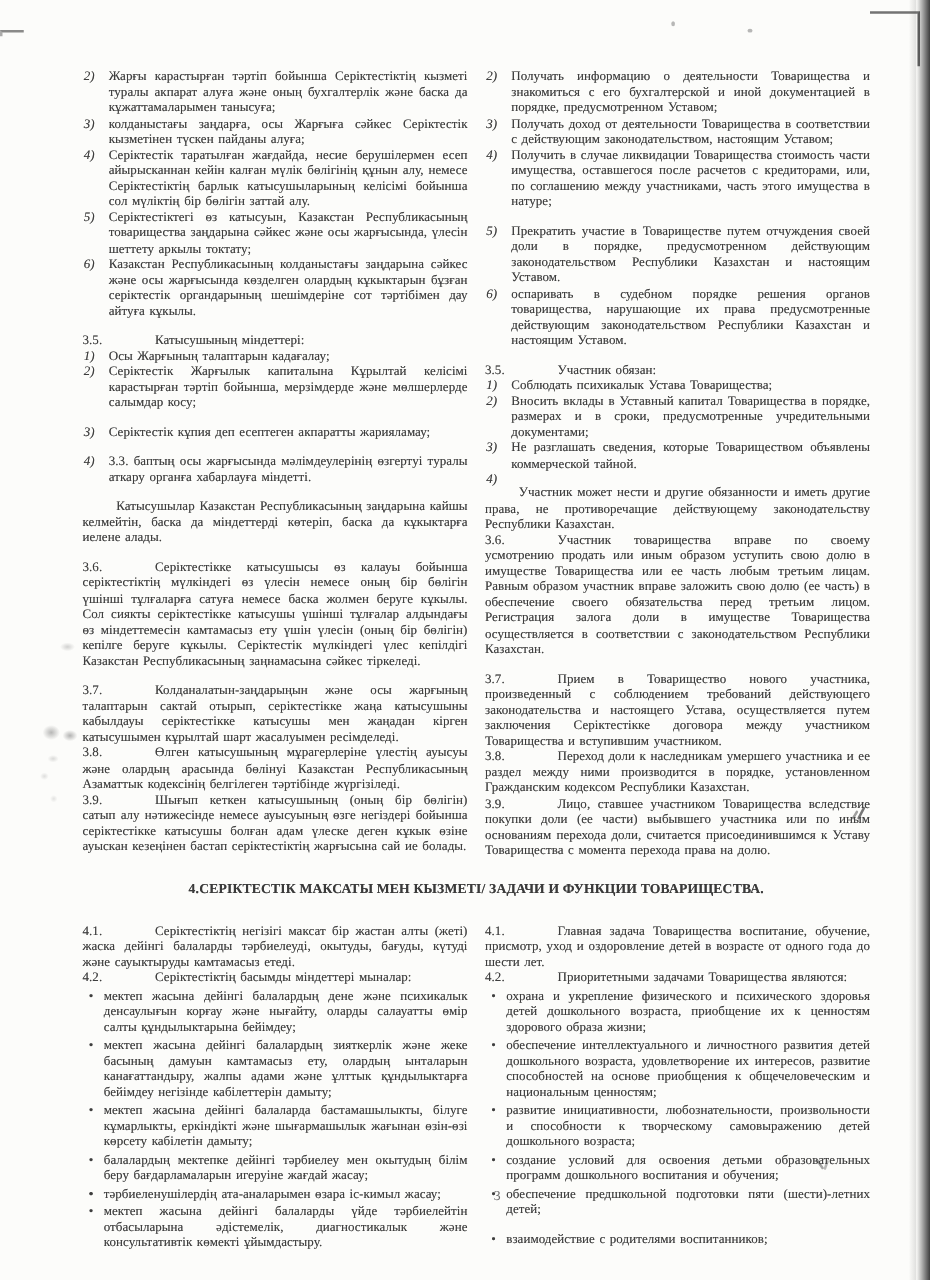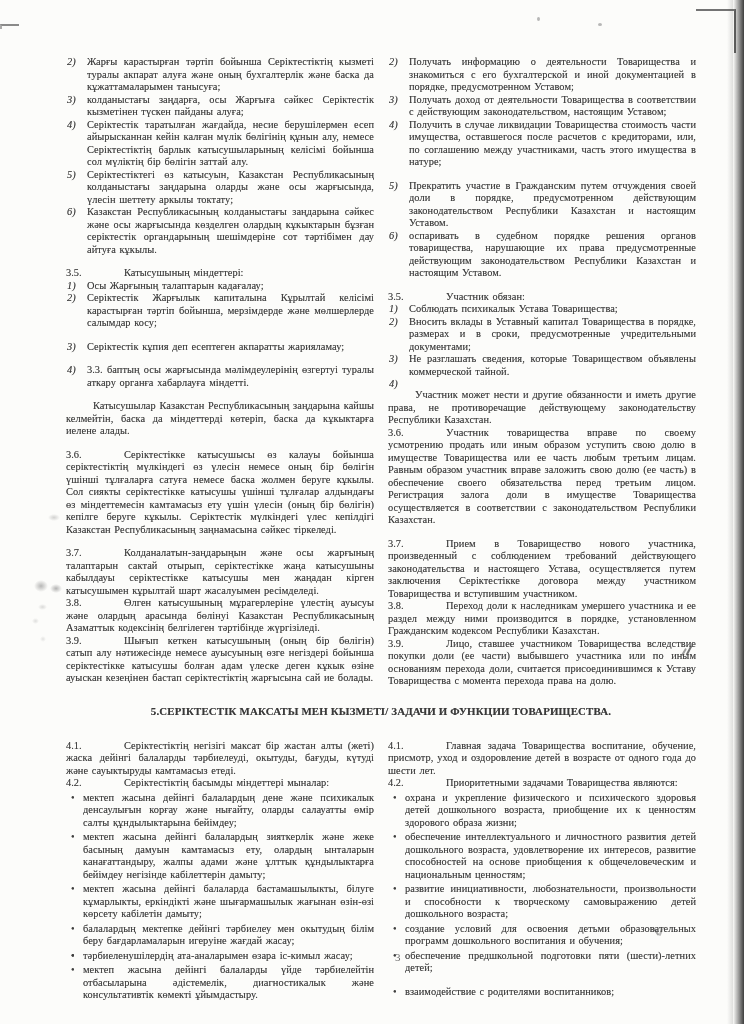--- a/index.html
+++ b/index.html
@@ -66,57 +66,57 @@
 
 <div class="page">
 
   <div class="content">
 
     <div class="cols">
       <div class="col">
           <div class="blk num"><span class="marker">2)</span><span class="txt">Жарғы карастырған тәртіп бойынша Серіктестіктің кызметі туралы акпарат алуға және оның бухгалтерлік және баска да кұжаттамаларымен танысуға;</span></div>
           <div class="blk num"><span class="marker">3)</span><span class="txt">колданыстағы заңдарға, осы Жарғыға сәйкес Серіктестік кызметінен түскен пайданы алуға;</span></div>
           <div class="blk num"><span class="marker">4)</span><span class="txt">Серіктестік таратылған жағдайда, несие берушілермен есеп айырысканнан кейін калған мүлік бөлігінің құнын алу, немесе Серіктестіктің барлык катысушыларының келісімі бойынша сол мүліктің бір бөлігін заттай алу.</span></div>
-          <div class="blk num"><span class="marker">5)</span><span class="txt">Серіктестіктегі өз катысуын, Казакстан Республикасының колданыстағы заңдарына оларды және осы жарғысында, үлесін шеттету аркылы токтату;</span></div>
+          <div class="blk num"><span class="marker">5)</span><span class="txt">Серіктестіктегі өз катысуын, Казакстан Республикасының товарищества заңдарына сәйкес және осы жарғысында, үлесін шеттету аркылы токтату;</span></div>
           <div class="blk num"><span class="marker">6)</span><span class="txt">Казакстан Республикасының колданыстағы заңдарына сәйкес және осы жарғысында көзделген олардың кұкыктарын бұзған серіктестік органдарының шешімдеріне сот тәртібімен дау айтуға кұкылы.</span></div>
           <div class="blk sec gap"><span class="marker">3.5.</span><span class="txt">Катысушының міндеттері:</span></div>
           <div class="blk num"><span class="marker">1)</span><span class="txt">Осы Жарғының талаптарын кадағалау;</span></div>
           <div class="blk num"><span class="marker">2)</span><span class="txt">Серіктестік Жарғылык капиталына Кұрылтай келісімі карастырған тәртіп бойынша, мерзімдерде және мөлшерлерде салымдар косу;</span></div>
           <div class="blk num gap"><span class="marker">3)</span><span class="txt">Серіктестік кұпия деп есептеген акпаратты жарияламау;</span></div>
           <div class="blk num gap"><span class="marker">4)</span><span class="txt">3.3. баптың осы жарғысында мәлімдеулерінің өзгертуі туралы аткару органға хабарлауға міндетті.</span></div>
           <div class="blk para gap">
             <span class="txt">Катысушылар Казакстан Республикасының заңдарына кайшы келмейтін, баска да міндеттерді көтеріп, баска да кұкыктарға иелене алады.</span>
           </div>
           <div class="blk sec gap"><span class="marker">3.6.</span><span class="txt">Серіктестікке катысушысы өз калауы бойынша серіктестіктің мүлкіндегі өз үлесін немесе оның бір бөлігін үшінші тұлғаларға сатуға немесе баска жолмен беруге кұкылы. Сол сиякты серіктестікке катысушы үшінші тұлғалар алдындағы өз міндеттемесін камтамасыз ету үшін үлесін (оның бір бөлігін) кепілге беруге кұкылы. Серіктестік мүлкіндегі үлес кепілдігі Казакстан Республикасының заңнамасына сәйкес тіркеледі.</span></div>
           <div class="blk sec gap"><span class="marker">3.7.</span><span class="txt">Колданалатын-заңдарыңын және осы жарғының талаптарын сактай отырып, серіктестікке жаңа катысушыны кабылдауы серіктестікке катысушы мен жаңадан кірген катысушымен кұрылтай шарт жасалуымен ресімделеді.</span></div>
           <div class="blk sec"><span class="marker">3.8.</span><span class="txt">Өлген катысушының мұрагерлеріне үлестің ауысуы және олардың арасында бөлінуі Казакстан Республикасының Азаматтык кодексінің белгілеген тәртібінде жүргізіледі.</span></div>
           <div class="blk sec"><span class="marker">3.9.</span><span class="txt">Шығып кеткен катысушының (оның бір бөлігін) сатып алу нәтижесінде немесе ауысуының өзге негіздері бойынша серіктестікке катысушы болған адам үлеске деген кұкык өзіне ауыскан кезеңінен бастап серіктестіктің жарғысына сай ие болады.</span></div>
         </div>
       <div class="col">
           <div class="blk num"><span class="marker">2)</span><span class="txt">Получать информацию о деятельности Товарищества и знакомиться с его бухгалтерской и иной документацией в порядке, предусмотренном Уставом;</span></div>
           <div class="blk num"><span class="marker">3)</span><span class="txt">Получать доход от деятельности Товарищества в соответствии с действующим законодательством, настоящим Уставом;</span></div>
           <div class="blk num"><span class="marker">4)</span><span class="txt">Получить в случае ликвидации Товарищества стоимость части имущества, оставшегося после расчетов с кредиторами, или, по соглашению между участниками, часть этого имущества в натуре;</span></div>
-          <div class="blk num gap"><span class="marker">5)</span><span class="txt">Прекратить участие в Гражданским путем отчуждения своей доли в порядке, предусмотренном действующим законодательством Республики Казахстан и настоящим Уставом.</span></div>
+          <div class="blk num gap"><span class="marker">5)</span><span class="txt">Прекратить участие в Товариществе путем отчуждения своей доли в порядке, предусмотренном действующим законодательством Республики Казахстан и настоящим Уставом.</span></div>
           <div class="blk num"><span class="marker">6)</span><span class="txt">оспаривать в судебном порядке решения органов товарищества, нарушающие их права предусмотренные действующим законодательством Республики Казахстан и настоящим Уставом.</span></div>
           <div class="blk sec gap"><span class="marker">3.5.</span><span class="txt">Участник обязан:</span></div>
           <div class="blk num"><span class="marker">1)</span><span class="txt">Соблюдать психикалык Устава Товарищества;</span></div>
           <div class="blk num"><span class="marker">2)</span><span class="txt">Вносить вклады в Уставный капитал Товарищества в порядке, размерах и в сроки, предусмотренные учредительными документами;</span></div>
           <div class="blk num"><span class="marker">3)</span><span class="txt">Не разглашать сведения, которые Товариществом объявлены коммерческой тайной.</span></div>
           <div class="blk num"><span class="marker">4)</span></div>
           <div class="blk para gap">
             <span class="txt">Участник может нести и другие обязанности и иметь другие права, не противоречащие действующему законодательству Республики Казахстан.</span>
           </div>
           <div class="blk sec"><span class="marker">3.6.</span><span class="txt">Участник товарищества вправе по своему усмотрению продать или иным образом уступить свою долю в имуществе Товарищества или ее часть любым третьим лицам. Равным образом участник вправе заложить свою долю (ее часть) в обеспечение своего обязательства перед третьим лицом. Регистрация залога доли в имуществе Товарищества осуществляется в соответствии с законодательством Республики Казахстан.</span></div>
           <div class="blk sec gap"><span class="marker">3.7.</span><span class="txt">Прием в Товарищество нового участника, произведенный с соблюдением требований действующего законодательства и настоящего Устава, осуществляется путем заключения Серіктестікке договора между участником Товарищества и вступившим участником.</span></div>
           <div class="blk sec"><span class="marker">3.8.</span><span class="txt">Переход доли к наследникам умершего участника и ее раздел между ними производится в порядке, установленном Гражданским кодексом Республики Казахстан.</span></div>
           <div class="blk sec"><span class="marker">3.9.</span><span class="txt">Лицо, ставшее участником Товарищества вследствие покупки доли (ее части) выбывшего участника или по иным основаниям перехода доли, считается присоединившимся к Уставу Товарищества с момента перехода права на долю.</span></div>
         </div>
     </div>
 
-    <div class="section-heading">5.СЕРІКТЕСТІК МАКСАТЫ МЕН КЫЗМЕТІ/ ЗАДАЧИ И ФУНКЦИИ ТОВАРИЩЕСТВА.</div>
+    <div class="section-heading">4.СЕРІКТЕСТІК МАКСАТЫ МЕН КЫЗМЕТІ/ ЗАДАЧИ И ФУНКЦИИ ТОВАРИЩЕСТВА.</div>
 
     <div class="cols">
       <div class="col">
           <div class="blk sec"><span class="marker">4.1.</span><span class="txt">Серіктестіктің негізігі максат бір жастан алты (жеті) жаска дейінгі балаларды тәрбиелеуді, окытуды, бағуды, күтуді және сауыктыруды камтамасыз етеді.</span></div>
           <div class="blk sec"><span class="marker">4.2.</span><span class="txt">Серіктестіктің басымды міндеттері мыналар:</span></div>
           <div class="blk bullet"><span class="marker">•</span><span class="txt">мектеп жасына дейінгі балалардың дене және психикалык денсаулығын корғау және нығайту, оларды салауатты өмір салты құндылыктарына бейімдеу;</span></div>
           <div class="blk bullet"><span class="marker">•</span><span class="txt">мектеп жасына дейінгі балалардың зияткерлік және жеке басының дамуын камтамасыз ету, олардың ынталарын канағаттандыру, жалпы адами және ұлттык құндылыктарға бейімдеу негізінде кабілеттерін дамыту;</span></div>
           <div class="blk bullet"><span class="marker">•</span><span class="txt">мектеп жасына дейінгі балаларда бастамашылыкты, білуге кұмарлыкты, еркіндікті және шығармашылык жағынан өзін-өзі көрсету кабілетін дамыту;</span></div>
           <div class="blk bullet"><span class="marker">•</span><span class="txt">балалардың мектепке дейінгі тәрбиелеу мен окытудың білім беру бағдарламаларын игеруіне жағдай жасау;</span></div>
           <div class="blk bullet"><span class="marker">•</span></div>

